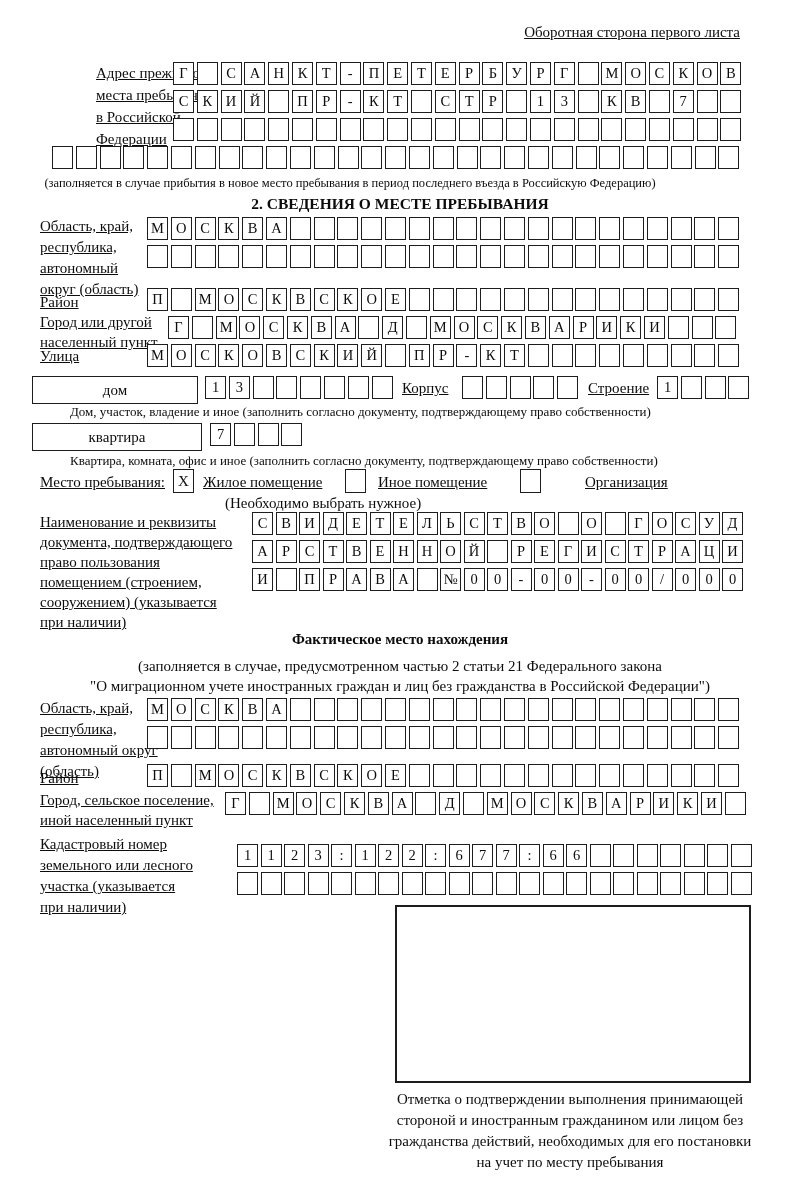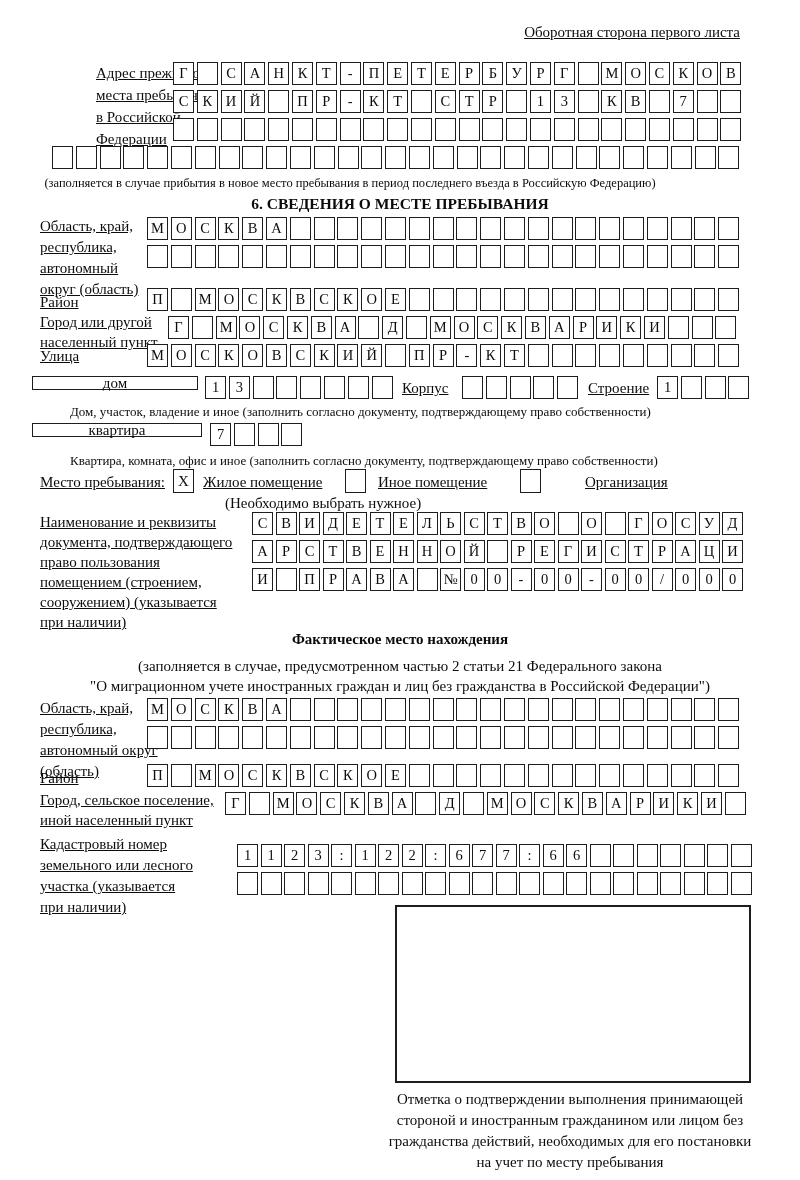--- a/index.html
+++ b/index.html
@@ -13,21 +13,21 @@
   .lbl .ln{white-space:nowrap;}
   .grid{display:flex;column-gap:2.8px;}
   .grid.tight{column-gap:2.5px;}
   .cell{
     flex:none;width:21px;height:23px;box-sizing:border-box;
     border:1.6px solid #1d1d1d;background:#fff;
     display:flex;align-items:center;justify-content:center;
     font-size:14.5px;line-height:1;
   }
   .wide-box{
-    box-sizing:border-box;border:1.6px solid #1d1d1d;height:14px;
+    box-sizing:border-box;border:1.6px solid #1d1d1d;height:28px;
     display:flex;align-items:center;justify-content:center;font-size:15px;
   }
   .cbox{
     box-sizing:border-box;border:1.6px solid #1d1d1d;width:21px;height:24px;
     display:flex;align-items:center;justify-content:center;font-size:15px;
   }
   .center{text-align:center;}
   .bold{font-weight:bold;}
   .small{font-size:12.5px;}
   .cap{font-size:13px;white-space:nowrap;margin-left:30px;}
@@ -149,21 +149,21 @@
     <span class="cell"></span>
     <span class="cell"></span>
     <span class="cell"></span>
     <span class="cell"></span>
     <span class="cell"></span>
     <span class="cell"></span>
     <span class="cell"></span>
   </div>
 <div class="abs small center" style="left:0;top:176px;width:684px;margin-left:8px;">(заполняется в случае прибытия в новое место пребывания в период последнего въезда в Российскую Федерацию)</div>
 
-<div class="abs bold center" style="left:0;top:195px;width:800px;font-size:15.5px;">6. СВЕДЕНИЯ О МЕСТЕ ПРЕБЫВАНИЯ</div>
+<div class="abs bold center" style="left:0;top:195px;width:800px;font-size:15.5px;">2. СВЕДЕНИЯ О МЕСТЕ ПРЕБЫВАНИЯ</div>
 
 <div class="abs lbl" style="left:40px;top:216px;">
     <div class="ln">Область, край,</div>
     <div class="ln">республика,</div>
     <div class="ln">автономный</div>
     <div class="ln">округ (область)</div>
   </div>
 <div class="abs grid" style="left:147px;top:217px;">
     <span class="cell">М</span>
     <span class="cell">О</span>

